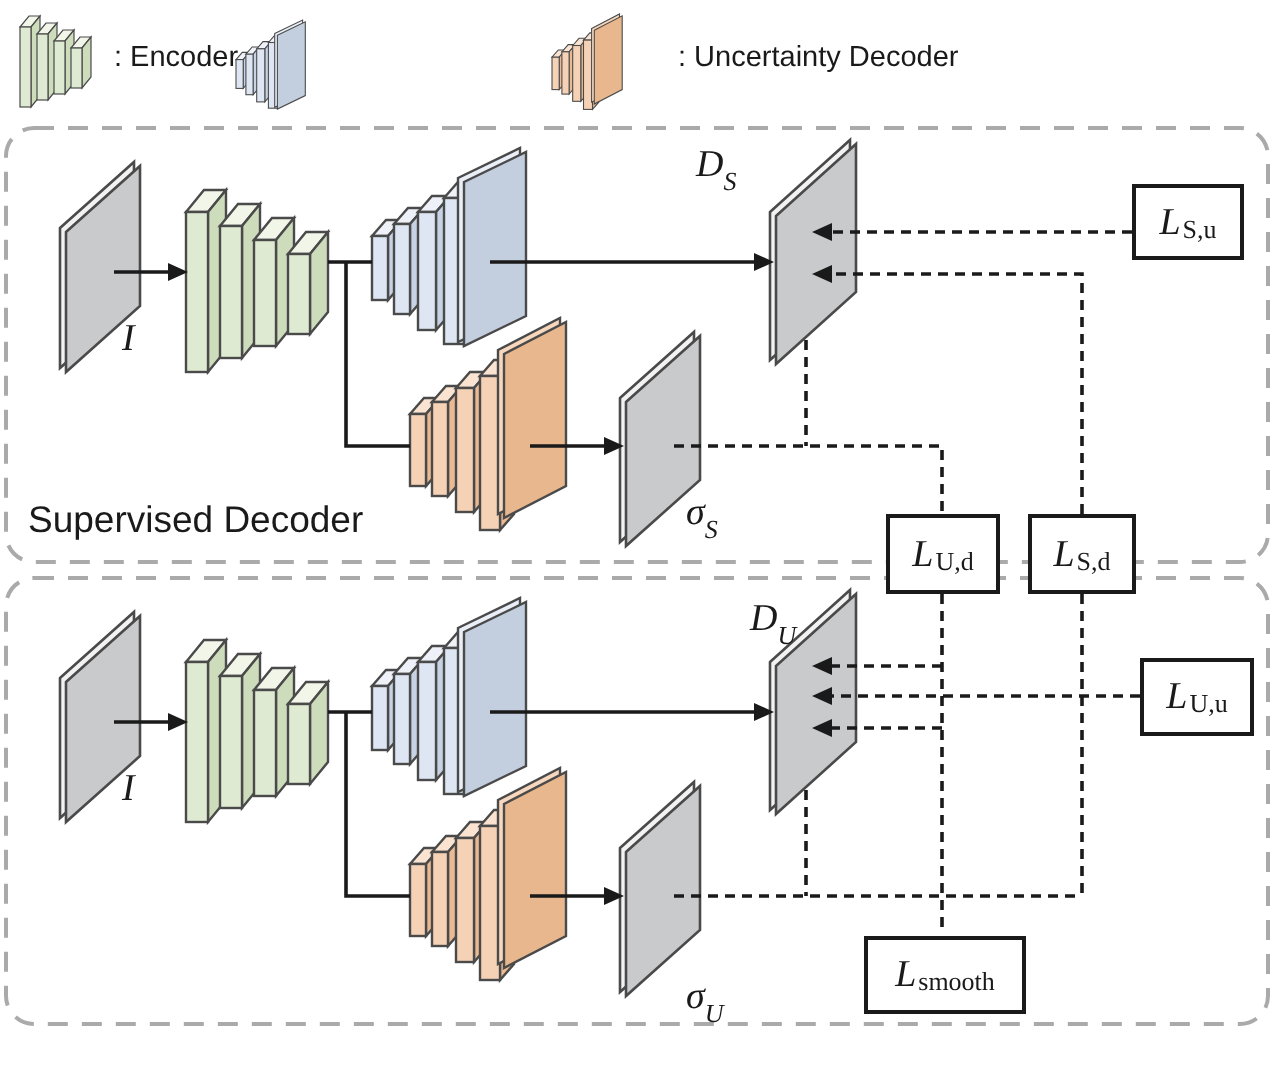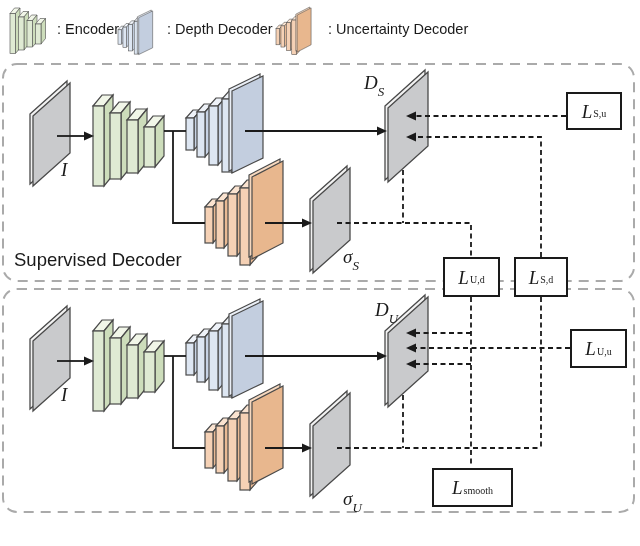--- a/index.html
+++ b/index.html
@@ -31,21 +31,21 @@
 
   .legend-label{position:absolute;top:21px;font-size:14.5px;color:var(--c-text);white-space:nowrap;}
   .branch-label{position:absolute;font-size:18.5px;color:var(--c-text);white-space:nowrap;}
   .mlabel{position:absolute;font-family:"Liberation Serif",serif;font-style:italic;
           font-size:19px;color:var(--c-text);white-space:nowrap;line-height:1;}
   .mlabel sub{font-size:13px;font-style:italic;position:relative;bottom:-2px;left:0px;}
   .loss{position:absolute;box-sizing:border-box;background:var(--c-loss-box-bg);
         border:2px solid var(--c-loss-box-border);display:flex;align-items:center;justify-content:center;
         font-family:"Liberation Serif",serif;font-style:italic;font-size:19px;color:var(--c-text);
         line-height:1;}
-  .loss sub{font-size:10px;font-style:normal;position:relative;bottom:-3px;margin-left:1px;}
+  .loss sub{font-size:13px;font-style:normal;position:relative;bottom:-3px;margin-left:1px;}
 </style>
 </head>
 <body>
 
 <div class="stage">
 
   <svg width="640" height="546" viewBox="0 0 640 546">
     <defs>
 
       <g id="sheet-i">
@@ -168,29 +168,28 @@
       <polygon class="tip" points="406,348 416,343.5 416,352.5"></polygon>
       <line class="dash" x1="471" y1="364" x2="415" y2="364"></line>
       <polygon class="tip" points="406,364 416,359.5 416,368.5"></polygon>
       <line class="dash" x1="541" y1="297" x2="541" y2="448"></line>
       <line class="dash" x1="337" y1="448" x2="541" y2="448"></line>
       <line class="dash" x1="403" y1="395" x2="403" y2="448"></line>
     </g>
   </svg>
 
   <span class="legend-label" style="left:57px">: Encoder</span>
-  <span class="legend-label" style="left:167px">: Depth Decoder</span>
-  <span class="legend-label" style="left:328px">: Uncertainty Decoder</span>
+  <span class="legend-label" style="left:339px">: Uncertainty Decoder</span>
 
   <div class="branch-label" style="left:14px;top:249px">Supervised Decoder</div>
 
   <div class="mlabel" style="left:61px;top:160px">
     <span>I</span><sub></sub>
   </div>
-  <div class="mlabel" style="left:364px;top:73px">
+  <div class="mlabel" style="left:348px;top:73px">
     <span>D</span><sub>S</sub>
   </div>
   <div class="mlabel" style="left:343px;top:247px">
     <span>σ</span><sub>S</sub>
   </div>
   <div class="mlabel" style="left:61px;top:385px">
     <span>I</span><sub></sub>
   </div>
   <div class="mlabel" style="left:375px;top:300px">
     <span>D</span><sub>U</sub>

